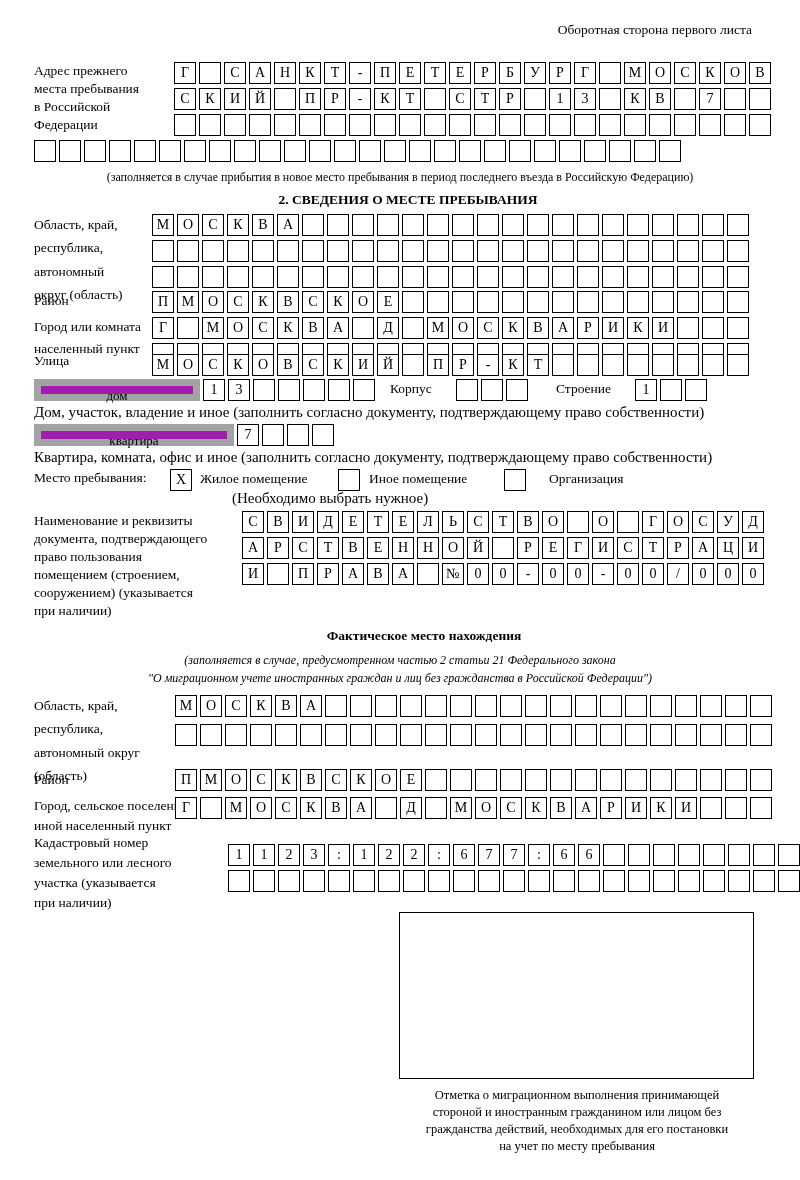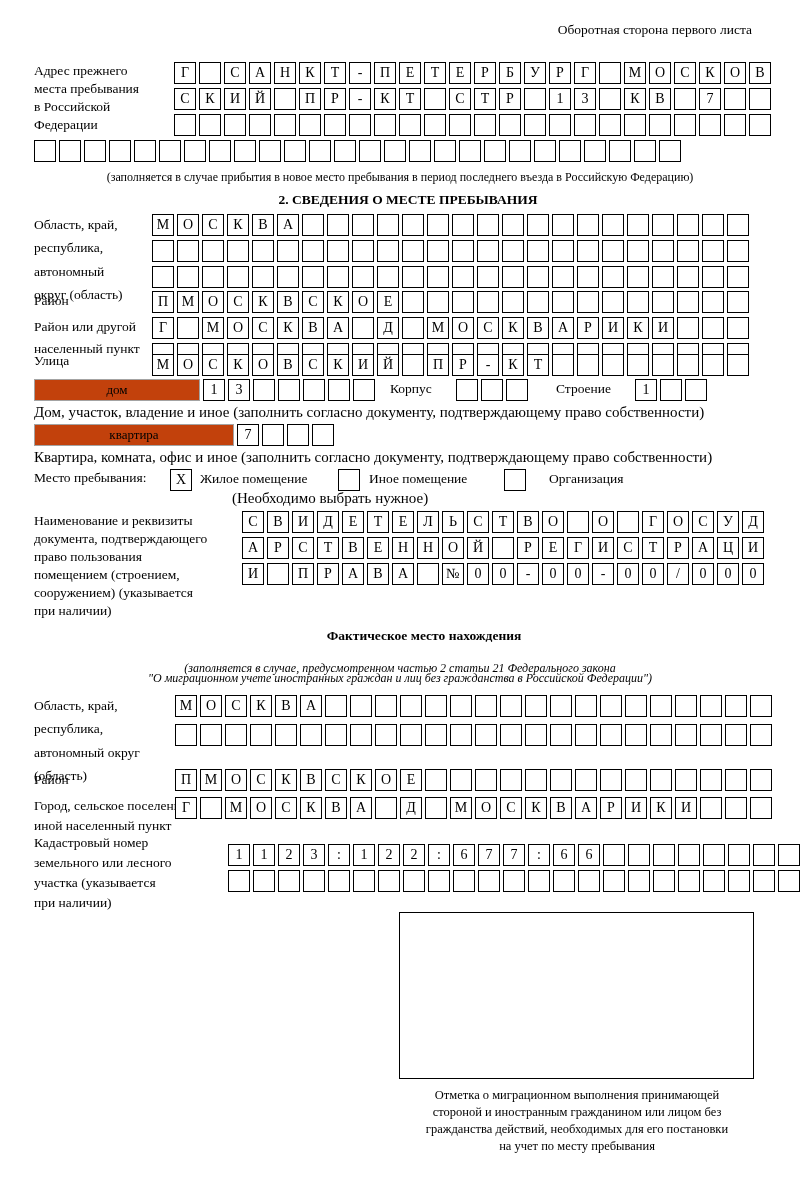--- a/index.html
+++ b/index.html
@@ -54,27 +54,27 @@
     width: 100%;
   }
   .italic { font-style: italic; }
 
   .note {
     font-size: 12px;
     text-align: center;
   }
 
   .wide-box {
-    border: 1px solid #a3a3a3;
+    border: 7px solid #a3a3a3;
     box-sizing: border-box;
     height: 22px;
     font-size: 13px;
     text-align: center;
     line-height: 20px;
-    background: #c2410c;
+    background: #a21caf;
   }
 
   .bigbox {
     border: 1px solid #000;
     box-sizing: border-box;
     background: #fff;
   }
 
   .footer-note {
     font-size: 12.5px;
@@ -318,21 +318,21 @@
     <div class="cell"></div>
     <div class="cell"></div>
     <div class="cell"></div>
     <div class="cell"></div>
     <div class="cell"></div>
     <div class="cell"></div>
     <div class="cell"></div>
   </div>
 
   <div class="abs label" style="top:316px; left:34px; width:145px;">
-    <div style="line-height:22px;">Район или другой</div>
+    <div style="line-height:22px;">Город или комната</div>
     <div style="line-height:22px;">населенный пункт</div>
   </div>
   <div class="abs cells" style="top:317px; left:152px;">
     <div class="cell">Г</div>
     <div class="cell"></div>
     <div class="cell">М</div>
     <div class="cell">О</div>
     <div class="cell">С</div>
     <div class="cell">К</div>
     <div class="cell">В</div>
@@ -523,21 +523,21 @@
     <div class="cell">-</div>
     <div class="cell">0</div>
     <div class="cell">0</div>
     <div class="cell">/</div>
     <div class="cell">0</div>
     <div class="cell">0</div>
     <div class="cell">0</div>
   </div>
 
   <div class="abs section-title" style="top:628px; left:0;margin-left:24px;">Фактическое место нахождения</div>
-  <div class="abs note italic" style="top:653px; left:0; width:800px;margin-top:8px;">(заполняется в случае, предусмотренном частью 2 статьи 21 Федерального закона</div>
+  <div class="abs note italic" style="top:653px; left:0; width:800px;">(заполняется в случае, предусмотренном частью 2 статьи 21 Федерального закона</div>
   <div class="abs note italic" style="top:671px; left:0; width:800px;">"О миграционном учете иностранных граждан и лиц без гражданства в Российской Федерации")</div>
 
   <div class="abs label" style="top:695px; left:34px; width:150px;">
     <div style="line-height:22px;">Область, край,</div>
     <div style="line-height:24px;">республика,</div>
     <div style="line-height:24px;">автономный округ</div>
     <div style="line-height:22px;">(область)</div>
   </div>
   <div class="abs cells" style="top:695px; left:175px;">
     <div class="cell">М</div>

